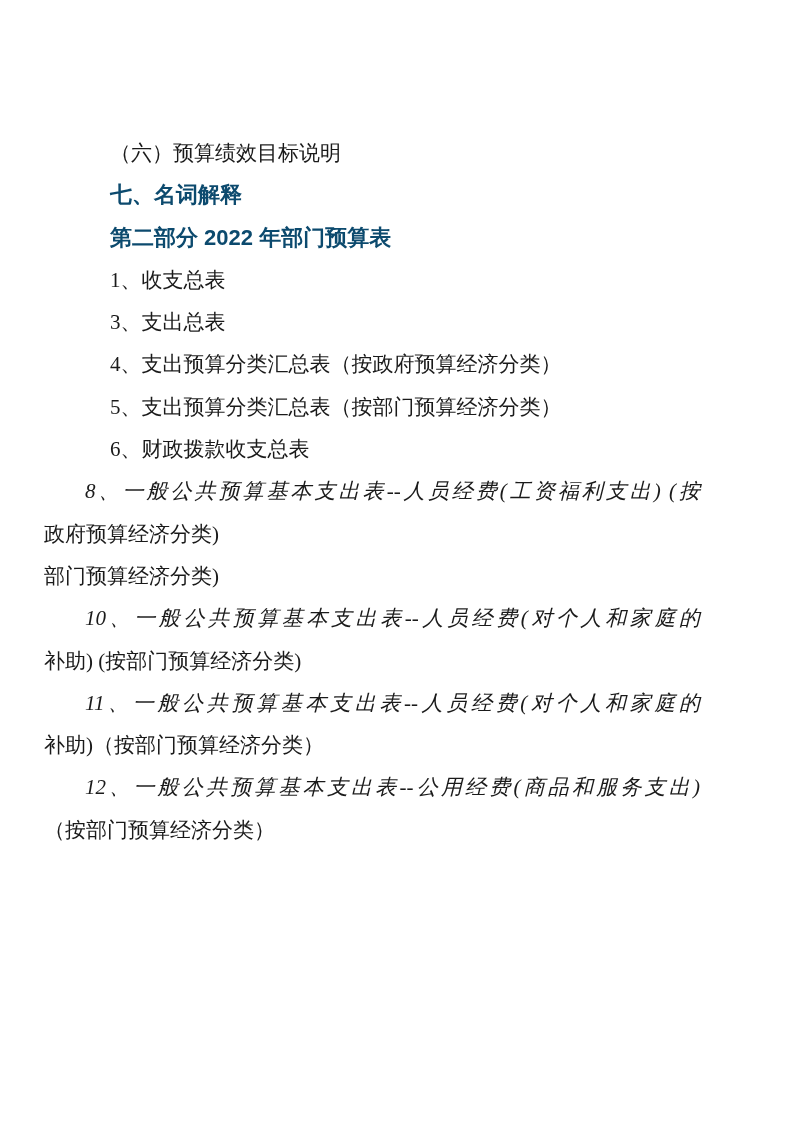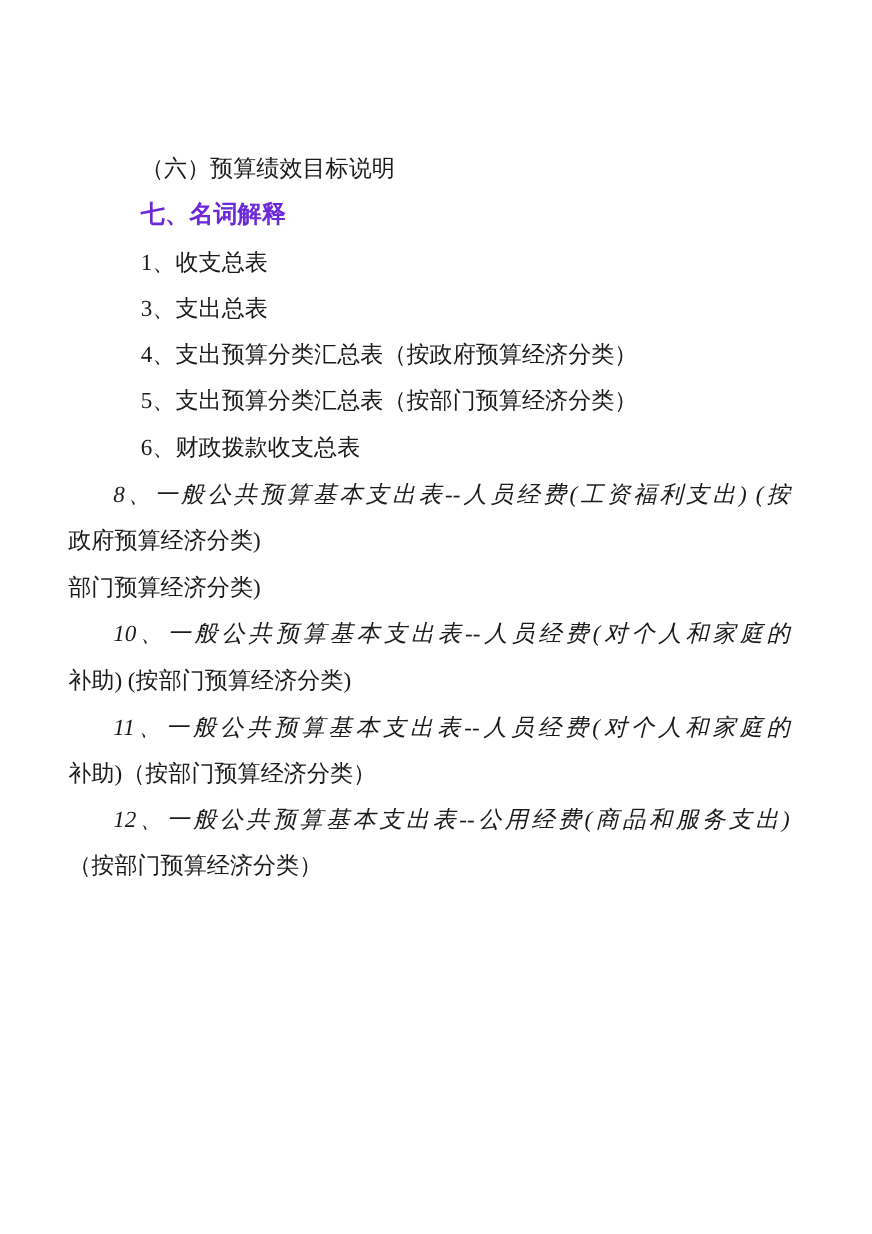--- a/index.html
+++ b/index.html
@@ -10,52 +10,53 @@
   .page {
     position: relative;
     width: 793px;
     height: 1122px;
     background: #ffffff;
     overflow: hidden;
     font-family: "Liberation Serif", "DejaVu Serif", serif;
   }
   .doc {
     position: absolute;
-    left: 62px;
+    left: 44px;
     top: 132px;
     width: 656px;
     color: #1a1a1a;
     font-size: 21px;
   }
   .line {
     height: 42.3px;
     line-height: 42.3px;
     white-space: pre-wrap;
   }
   .indent-a { padding-left: 66px; }
   .indent-b { padding-left: 41px; font-style: italic; }
   .indent-0 { padding-left: 0; }
   .heading {
     font-family: "Liberation Sans", "DejaVu Sans", sans-serif;
     font-weight: 700;
     font-size: 22px;
-    color: #6d28d9;
+    color: #0c4a6e;
   }
   .fill {
     text-align: justify;
     text-align-last: justify;
   }
 </style>
 </head>
 <body>
 
 <div class="page">
   <div class="doc">
       <div class="line indent-a">（六）预算绩效目标说明</div>
       <div class="line indent-a heading">七、名词解释</div>
+      <div class="line indent-a heading">第二部分 2022 年部门预算表</div>
       <div class="line indent-a">1、收支总表</div>
       <div class="line indent-a">3、支出总表</div>
       <div class="line indent-a">4、支出预算分类汇总表（按政府预算经济分类）</div>
       <div class="line indent-a">5、支出预算分类汇总表（按部门预算经济分类）</div>
       <div class="line indent-a">6、财政拨款收支总表</div>
       <div class="line indent-b fill">8、一般公共预算基本支出表--人员经费(工资福利支出) (按</div>
       <div class="line indent-0">政府预算经济分类)</div>
       <div class="line indent-0">部门预算经济分类)</div>
       <div class="line indent-b fill">10、一般公共预算基本支出表--人员经费(对个人和家庭的</div>
       <div class="line indent-0">补助) (按部门预算经济分类)</div>

